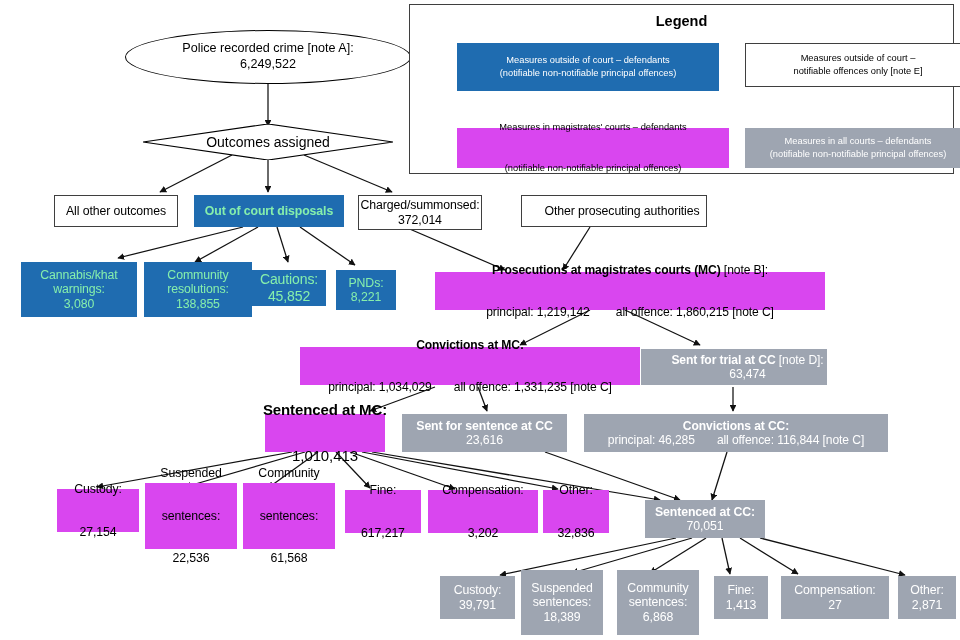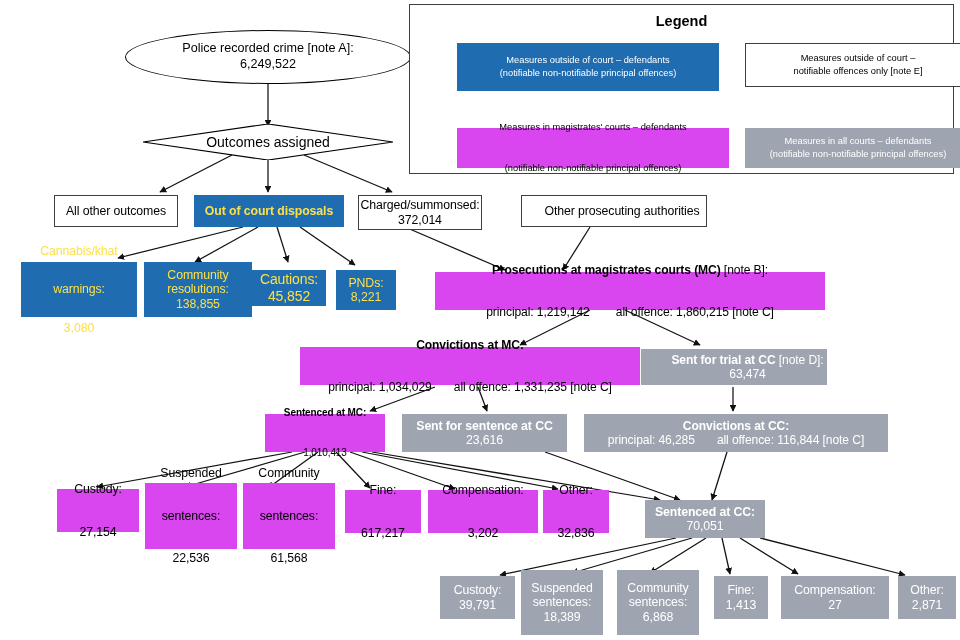--- a/index.html
+++ b/index.html
@@ -14,21 +14,21 @@
   .node{
     position:absolute;box-sizing:border-box;
     display:flex;flex-direction:column;align-items:center;justify-content:center;
     text-align:center;line-height:1.18;letter-spacing:-0.1px;
     z-index:3;
   }
   .node .ln{display:block;white-space:nowrap;}
 
   
   .v-white{background:#ffffff;border:1px solid #3f3f3f;color:#000;}
-  .v-dark{background:#1f6cb0;color:#fde047;text-align:right;}
+  .v-dark{background:#1f6cb0;color:#86efac;text-align:right;}
   .v-cyan{background:#d946ef;color:#000000;gap:28px;}
   .v-grey{background:#9ea5b1;color:#ffffff;}
 
   .ellipse{
     position:absolute;box-sizing:border-box;background:#fff;border:1.3px solid #000;
     border-radius:50%;display:flex;flex-direction:column;align-items:center;justify-content:center;
     line-height:1.25;z-index:3;
   }
   .diamond-wrap{position:absolute;z-index:3;}
   .diamond-wrap svg{position:absolute;left:0;top:0;}
@@ -160,21 +160,21 @@
 
   <div class="node v-white" style="left:358px;top:195px;width:124px;height:35px;font-size:12.3px;">
     <span class="ln">Charged/summonsed:</span>
     <span class="ln">372,014</span>
   </div>
 
   <div class="node v-white" style="left:521px;top:195px;width:186px;height:32px;font-size:12.3px;padding-left:16px;">
     <span class="ln">Other prosecuting authorities</span>
   </div>
 
-  <div class="node v-dark" style="left:21px;top:262px;width:116px;height:55px;font-size:12.3px;gap:24px;">
+  <div class="node v-dark" style="left:21px;top:262px;width:116px;height:55px;font-size:12.3px;">
     <span class="ln">Cannabis/khat</span>
     <span class="ln">warnings:</span>
     <span class="ln">3,080</span>
   </div>
 
   <div class="node v-dark" style="left:144px;top:262px;width:108px;height:55px;font-size:12.3px;">
     <span class="ln">Community</span>
     <span class="ln">resolutions:</span>
     <span class="ln">138,855</span>
   </div>
@@ -197,21 +197,21 @@
   <div class="node v-cyan" style="left:300px;top:347px;width:340px;height:38px;font-size:12.1px;">
     <span class="ln" style="font-weight:bold;">Convictions at MC:</span>
     <span class="ln"><span>principal: 1,034,029</span><span style="display:inline-block;width:22px;"></span><span>all offence: 1,331,235 [note C]</span></span>
   </div>
 
   <div class="node v-grey" style="left:641px;top:349px;width:186px;height:36px;font-size:12.1px;padding-left:27px;">
     <span class="ln"><b>Sent for trial at CC</b><span> [note D]:</span></span>
     <span class="ln">63,474</span>
   </div>
 
-  <div class="node v-cyan" style="left:265px;top:414px;width:120px;height:38px;font-size:10px;">
+  <div class="node v-cyan" style="left:265px;top:414px;width:120px;height:38px;font-size:15px;">
     <span class="ln" style="font-weight:bold;">Sentenced at MC:</span>
     <span class="ln">1,010,413</span>
   </div>
 
   <div class="node v-grey" style="left:402px;top:414px;width:165px;height:38px;font-size:12.3px;">
     <span class="ln" style="font-weight:bold;">Sent for sentence at CC</span>
     <span class="ln">23,616</span>
   </div>
 
   <div class="node v-grey" style="left:584px;top:414px;width:304px;height:38px;font-size:12.1px;">

